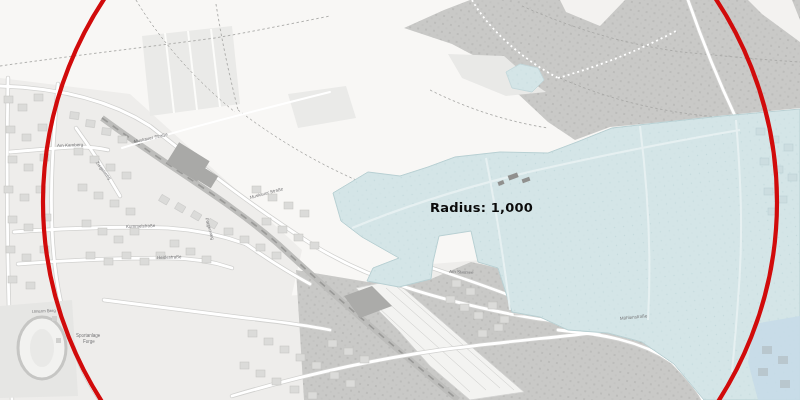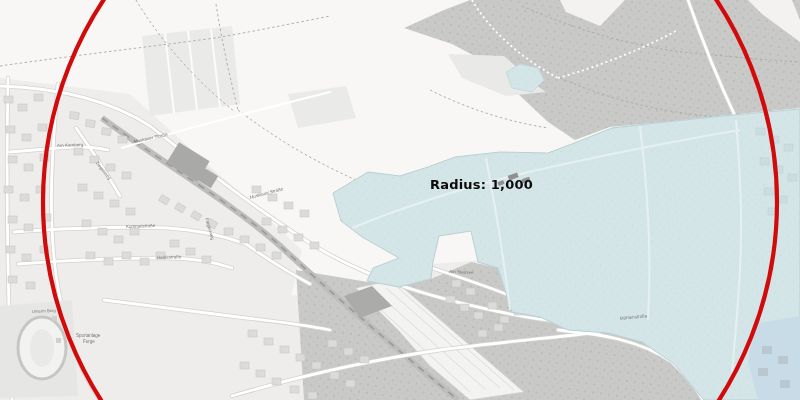--- a/index.html
+++ b/index.html
@@ -1,19 +1,19 @@
 <!DOCTYPE html>
 <html><head>
 <meta charset="utf-8">
 <style>
   html,body{margin:0;padding:0;background:#fff;}
   .map{position:relative;width:800px;height:400px;overflow:hidden;
        background:#f8f7f5;font-family:"Liberation Sans",sans-serif;}
   .map svg{position:absolute;left:0;top:0;display:block;}
-  .radius-label{position:absolute;left:430px;top:177px;
+  .radius-label{position:absolute;left:430px;top:200px;
     font:700 13px "DejaVu Sans","Liberation Sans",sans-serif;
     color:#0a0a0a;letter-spacing:.2px;white-space:nowrap;z-index:30;}
   .street-label{position:absolute;color:#79797b;white-space:nowrap;
     font-family:"Liberation Sans",sans-serif;z-index:20;
     transform-origin:0 50%;line-height:1;}
 </style>
 </head>
 <body>
 
 <div class="map">

